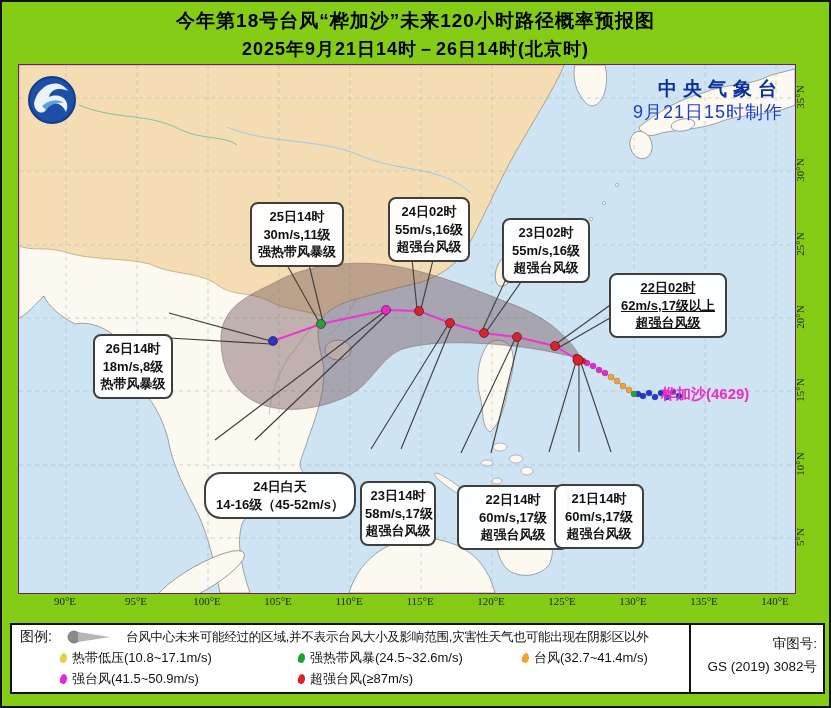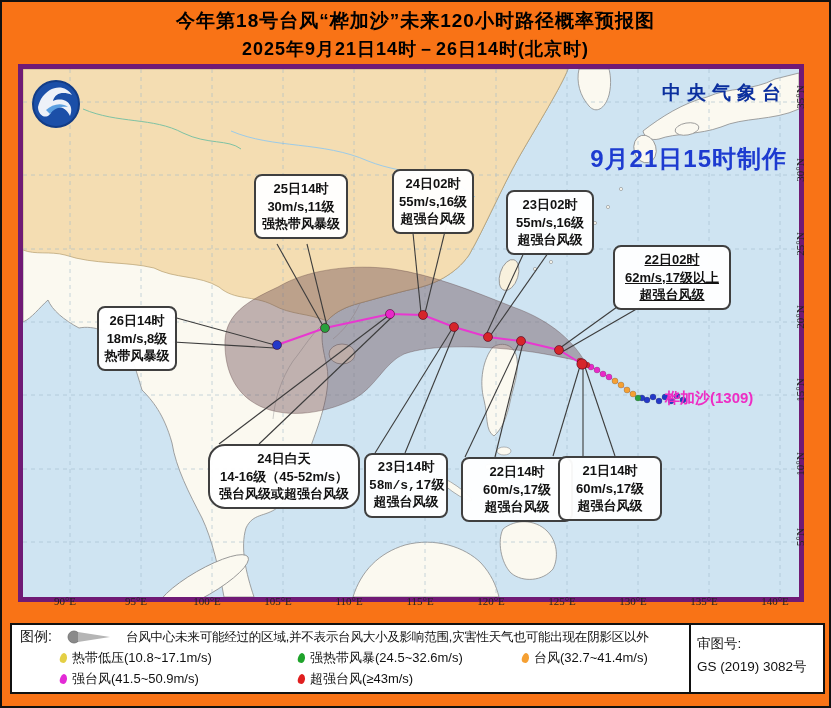--- a/index.html
+++ b/index.html
@@ -1,53 +1,53 @@
 <!DOCTYPE html>
 <html><head>
 <meta charset="utf-8">
 <style>
   html,body{margin:0;padding:0;background:#e8e8e8;}
-  .canvas{position:relative;width:831px;height:708px;background:#f97316;border:2px solid #111;box-sizing:border-box;
+  .canvas{position:relative;width:831px;height:708px;background:#84cc16;border:2px solid #111;box-sizing:border-box;
           font-family:"Liberation Sans","DejaVu Sans",sans-serif;overflow:hidden;}
   .title-block{position:absolute;top:6px;left:0;width:100%;text-align:center;color:#000;}
   .title-line1{font-size:19px;font-weight:700;letter-spacing:1px;}
   .title-line2{font-size:18px;font-weight:700;margin-top:3px;letter-spacing:1px;}
 
-  .map{position:absolute;left:16px;top:62px;width:776px;height:528px;border:5px solid #701a75;background:#cfe4f2;box-sizing:content-box;}
+  .map{position:absolute;left:16px;top:62px;width:776px;height:528px;border:1px solid #701a75;background:#cfe4f2;box-sizing:content-box;}
   .map svg{display:block;}
 
   .stamp{position:absolute;top:12px;right:12px;text-align:right;line-height:1.25;}
   .stamp .agency{font-size:19px;font-weight:700;color:#0b2f9e;letter-spacing:6px;}
-  .stamp .issued{font-size:24px;font-weight:700;color:#1d3bd0;letter-spacing:1px;margin-top:39px;}
+  .stamp .issued{font-size:18px;font-weight:400;color:#1d3bd0;letter-spacing:1px;}
 
   .typhoon-name{position:absolute;left:642px;top:320px;font-size:15px;font-weight:700;color:#ee2cc4;white-space:nowrap;}
 
   .callout{position:absolute;background:rgba(255,255,255,0.96);border:2px solid #3f3f3f;border-radius:8px;
            padding:4px 3px;text-align:center;font-size:13px;line-height:17.5px;font-weight:600;color:#111;
-           box-sizing:border-box;white-space:nowrap;}
+           box-sizing:border-box;white-space:nowrap;margin-top:32px;}
   .c-d26{left:74px;top:237px;width:80px;}
   .c-d25{left:231px;top:105px;width:94px;}
   .c-d24a{left:369px;top:100px;width:82px;}
   .c-d23a{left:483px;top:121px;width:88px;}
   .c-d22a{left:590px;top:176px;width:118px;text-decoration:underline;}
   .c-d24b{left:185px;top:375px;width:152px;border-radius:17px;}
-  .c-d23b{left:341px;top:384px;width:84px;font-family:Liberation Mono, monospace;}
+  .c-d23b{left:341px;top:384px;width:76px;}
   .c-d22b{left:438px;top:388px;width:112px;}
-  .c-d21{left:535px;top:387px;width:104px;}
+  .c-d21{left:535px;top:387px;width:90px;}
 
   .lon-axis{position:absolute;top:593px;left:0;width:831px;height:16px;}
   .lon-axis span{position:absolute;top:0;width:44px;text-align:center;font-family:"Liberation Serif","DejaVu Serif",serif;
                  font-size:11px;color:#222;}
   .lat-axis span{position:absolute;left:779px;width:38px;text-align:center;font-family:"Liberation Serif","DejaVu Serif",serif;
                  font-size:11px;color:#222;transform:rotate(-90deg);}
 
   .legend{position:absolute;left:8px;top:621px;width:815px;height:71px;border:2px solid #111;box-sizing:border-box;
           display:flex;background:#fff;}
   .legend-left{flex:1;padding:3px 6px 2px 8px;position:relative;}
-  .legend-right{width:120px;border-left:2px solid #111;padding:8px 6px;font-size:13.5px;color:#111;line-height:1.7;}
+  .legend-right{width:120px;border-left:2px solid #111;padding:8px 6px;font-size:13.5px;color:#111;line-height:1.7;text-align:right;}
   .legend-row1{display:flex;align-items:center;gap:14px;font-size:13px;color:#111;}
   .legend-title{font-size:14px;color:#111;}
   .legend-note{font-size:12.6px;letter-spacing:-0.3px;}
   .legend-grid{display:grid;grid-template-columns:238px 224px auto;margin-left:40px;margin-top:3px;row-gap:3px;
                font-size:13px;color:#111;}
   .legend-item{display:flex;align-items:center;white-space:nowrap;}
   .marker{display:inline-block;width:7px;height:10px;margin-right:5px;border-radius:50% 50% 50% 50% / 58% 58% 42% 42%;
           transform:rotate(14deg);flex:0 0 auto;}
 </style>
 </head>
@@ -202,21 +202,21 @@
         <path fill="#ffffff" opacity="0.92" d="M-15,-5 C-6,-19 9,-20 16,-9 C7,-13 -1,-11 -3,-3 C9,-8 19,1 14,12 C10,3 2,1 -4,6 C-7,17 -18,13 -18,3 C-17,-1 -16,-3 -15,-5 Z"></path>
         <path fill="#5a9fe0" d="M-10,6 C-4,0 6,-2 12,3 C6,2 -2,4 -6,10 Z"></path>
       </g>
     </svg>
 
     <div class="stamp">
       <div class="agency">中央气象台</div>
       <div class="issued">9月21日15时制作</div>
     </div>
 
-    <div class="typhoon-name">桦加沙(1309)</div>
+    <div class="typhoon-name">桦加沙(4629)</div>
 
     <div class="callout c-d26">
       <div>26日14时</div>
       <div>18m/s,8级</div>
       <div>热带风暴级</div>
     </div>
     <div class="callout c-d25">
       <div>25日14时</div>
       <div>30m/s,11级</div>
       <div>强热带风暴级</div>
@@ -232,21 +232,20 @@
       <div>超强台风级</div>
     </div>
     <div class="callout c-d22a">
       <div>22日02时</div>
       <div>62m/s,17级以上</div>
       <div>超强台风级</div>
     </div>
     <div class="callout c-d24b">
       <div>24日白天</div>
       <div>14-16级（45-52m/s）</div>
-      <div>强台风级或超强台风级</div>
     </div>
     <div class="callout c-d23b">
       <div>23日14时</div>
       <div>58m/s,17级</div>
       <div>超强台风级</div>
     </div>
     <div class="callout c-d22b">
       <div>22日14时</div>
       <div>60m/s,17级</div>
       <div>超强台风级</div>
@@ -304,21 +303,21 @@
         <span class="legend-item">
             <span class="marker" style="background: rgb(245, 160, 51);"></span>
             <span>台风(32.7~41.4m/s)</span>
           </span>
         <span class="legend-item">
             <span class="marker" style="background: rgb(227, 42, 214);"></span>
             <span>强台风(41.5~50.9m/s)</span>
           </span>
         <span class="legend-item">
             <span class="marker" style="background: rgb(224, 31, 31);"></span>
-            <span>超强台风(≥43m/s)</span>
+            <span>超强台风(≥87m/s)</span>
           </span>
       </div>
     </div>
     <div class="legend-right">
       <div>审图号:</div>
       <div>GS (2019) 3082号</div>
     </div>
   </div>
 
 </div>

